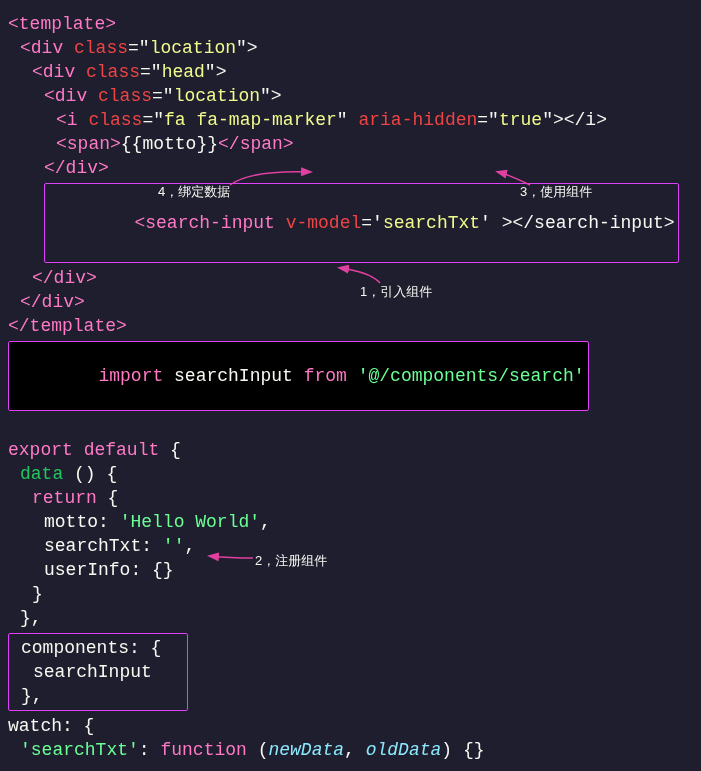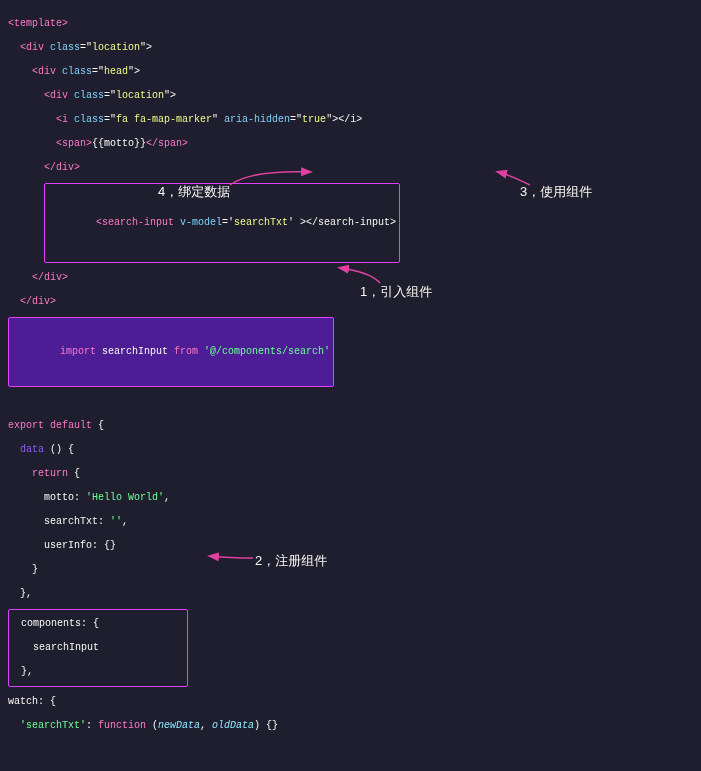--- a/index.html
+++ b/index.html
@@ -20,31 +20,31 @@
       padding: 8px 0;
       position: relative;
     }
 
     .code-line {
       display: flex;
       align-items: flex-start;
       min-height: 22px;
       padding: 1px 0;
       white-space: pre;
-      font-size: 10px;
+      font-size: 18px;
       line-height: 22px;
     }
 
     
     .c-pink { color: #ff79c6; }
-    .c-green { color: #8b5cf6; }
+    .c-green { color: #22c55e; }
     .c-yellow { color: #f1fa8c; }
     .c-white { color: #f8f8f2; }
     .c-string { color: #69ff94; }
-    .c-attr { color: #7dd3fc; }
+    .c-attr { color: #ef4444; }
 
     .indent1 { padding-left: 12px; }
     .indent2 { padding-left: 24px; }
     .indent3 { padding-left: 36px; }
     .indent4 { padding-left: 48px; }
 
     
     .overlay-svg {
       position: absolute;
       top: 0;
@@ -111,26 +111,29 @@
     <div class="code-line indent2">
       <span class="c-pink">&lt;/div&gt;</span>
     </div>
 
     
     <div class="code-line indent1">
       <span class="c-pink">&lt;/div&gt;</span>
     </div>
 
     
+    <div class="code-line">
+      <span class="c-pink">&lt;/template&gt;</span>
+    </div>
 
     
 
     
     <div class="code-line" style="margin: 2px 0;">
-      <span style="border: 1.5px solid #e040fb; border-radius: 2px; padding: 1px 3px; display: inline-block; background: #4c1d95;">
+      <span style="border: 1.5px solid #e040fb; border-radius: 2px; padding: 1px 3px; display: inline-block; background: #000000;">
         <span class="c-pink">import</span><span class="c-white"> searchInput </span><span class="c-pink">from</span><span class="c-white"> </span><span class="c-string">'@/components/search'</span>
       </span>
     </div>
 
     
     <div class="code-line">&nbsp;</div>
 
     
     <div class="code-line">
       <span class="c-pink">export </span><span class="c-pink">default</span><span class="c-white"> {</span>

